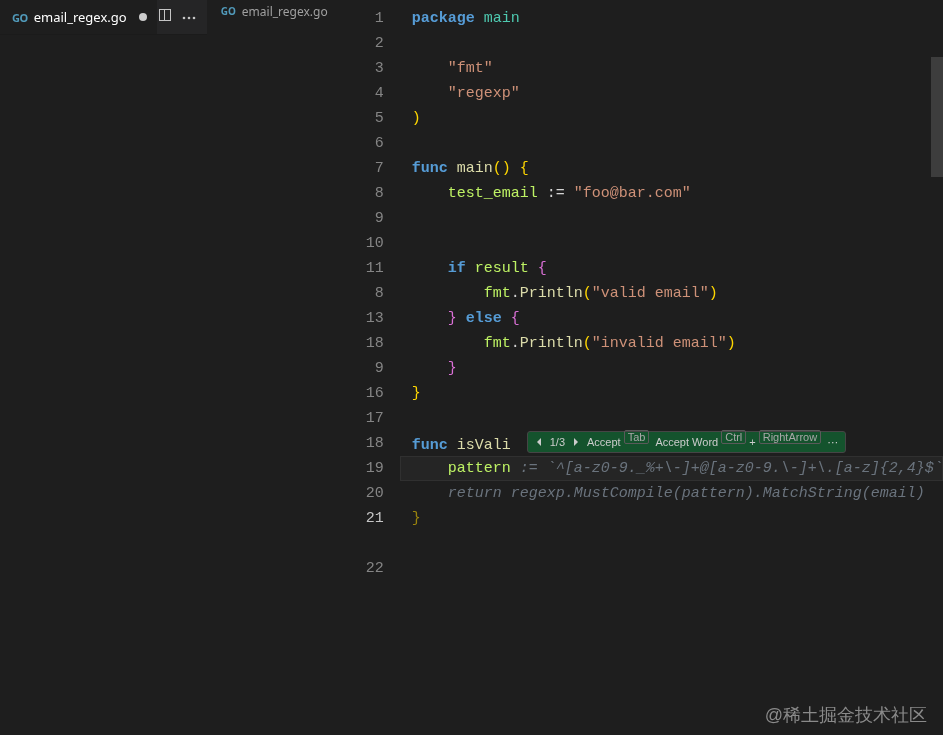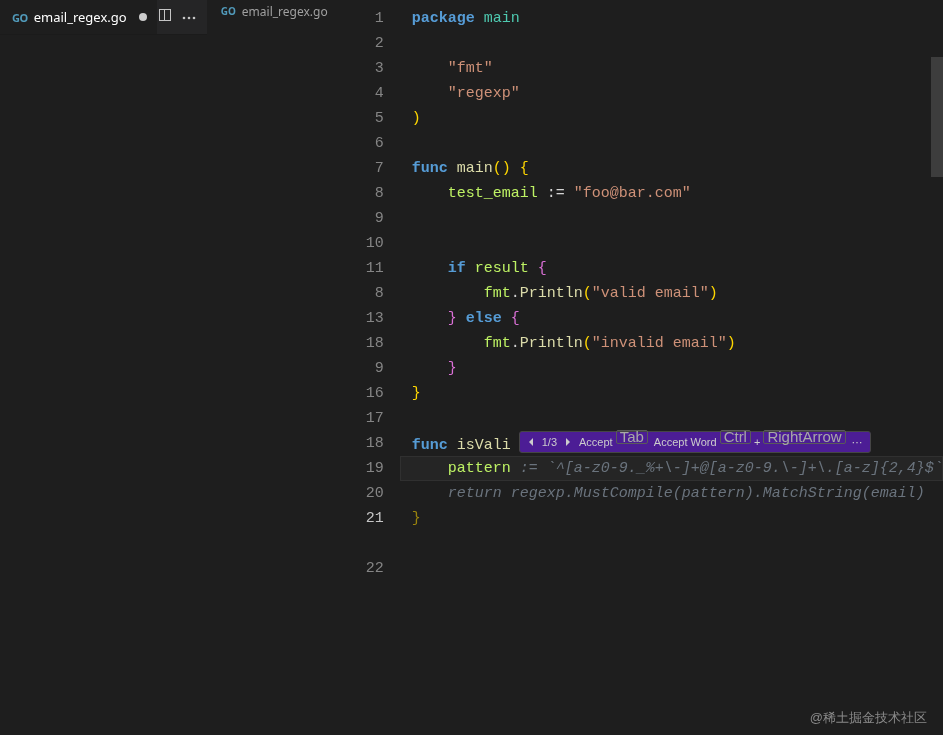--- a/index.html
+++ b/index.html
@@ -29,33 +29,33 @@
   .ident { color: #bef264; }
   .str { color: #ce9178; }
   .punct { color: #d4d4d4; }
   .brace { color: #ffd700; }
   .brace2 { color: #da70d6; }
   .brace-ghost { color: #ffd700; opacity:0.55;}
   .ghost { color: #6a737d; font-style: italic; }
   .ghost-regex { color: #6a737d; font-style: italic; }
   .inline-toolbar {
     display: inline-flex; align-items: center; gap: 6px;
-    background: #4c1d95; border: 1px solid #454545; border-radius: 3px;
+    background: #14532d; border: 1px solid #454545; border-radius: 3px;
     height: 22px; padding: 0 6px; font-family: "Segoe UI", sans-serif;
     font-size: 11px; color: #cccccc; font-style: normal;
-    vertical-align: 2px; margin-left: 8px;
+    vertical-align: 2px; margin-left: 16px;
   }
   .inline-toolbar .nav { display: flex; align-items: center; gap: 3px; color: #cccccc; }
   .inline-toolbar .nav svg { width: 10px; height: 10px; fill: #cccccc; }
   .inline-toolbar .counter { color: #cccccc; }
   .inline-toolbar .btn { color: #cccccc; display: flex; align-items: flex-start; gap: 3px; }
-  .inline-toolbar .kbd { border: 1px solid #5a5a5a; border-radius: 2px; padding: 0 3px; font-size: 15px; line-height: 12px; color: #a8a8a8; }
+  .inline-toolbar .kbd { border: 1px solid #5a5a5a; border-radius: 2px; padding: 0 3px; font-size: 11px; line-height: 12px; color: #a8a8a8; }
   .inline-toolbar .more { letter-spacing: 1px; }
   .scrollbar-v { position: absolute; right: 0; top: 57px; width: 12px; height: 120px; background: rgba(121,121,121,0.35); border-radius: 0; }
-  .watermark { position: absolute; right: 16px; bottom: 8px; color: #8a8a8a; font-size: 13px; font-family: sans-serif; }
+  .watermark { position: absolute; right: 16px; bottom: 8px; color: #8a8a8a; font-size: 18px; font-family: sans-serif; }
 </style>
 </head>
 <body>
 
 <div class="editor-frame">
 
   <div class="tab-bar">
     <div class="tab">
       <span class="go-icon">GO</span>
       <span>email_regex.go</span>

